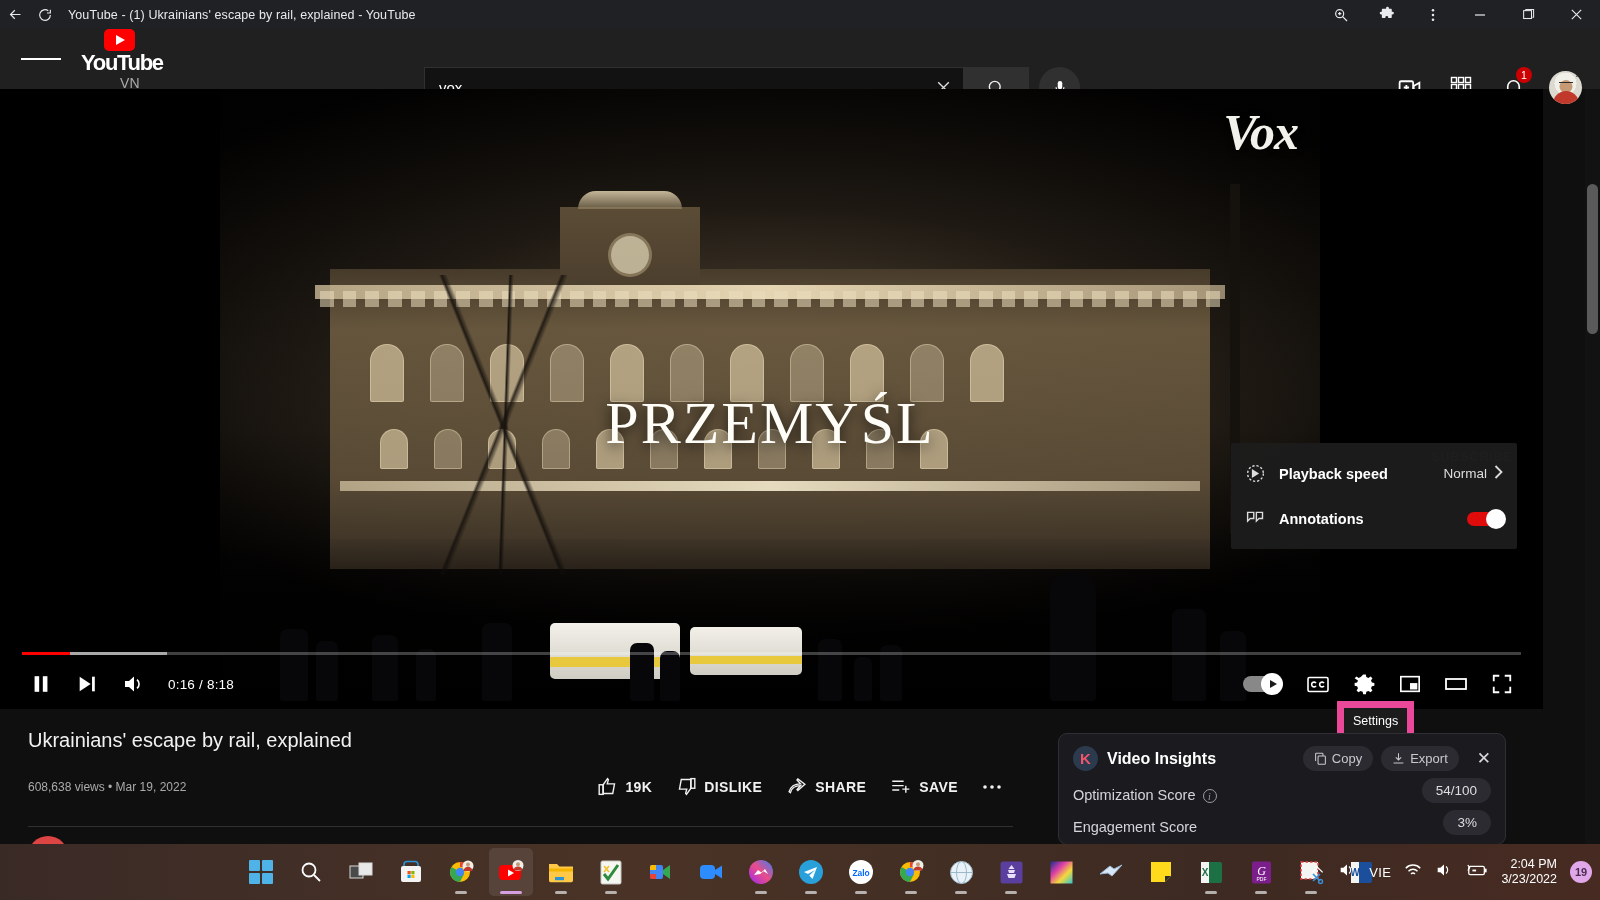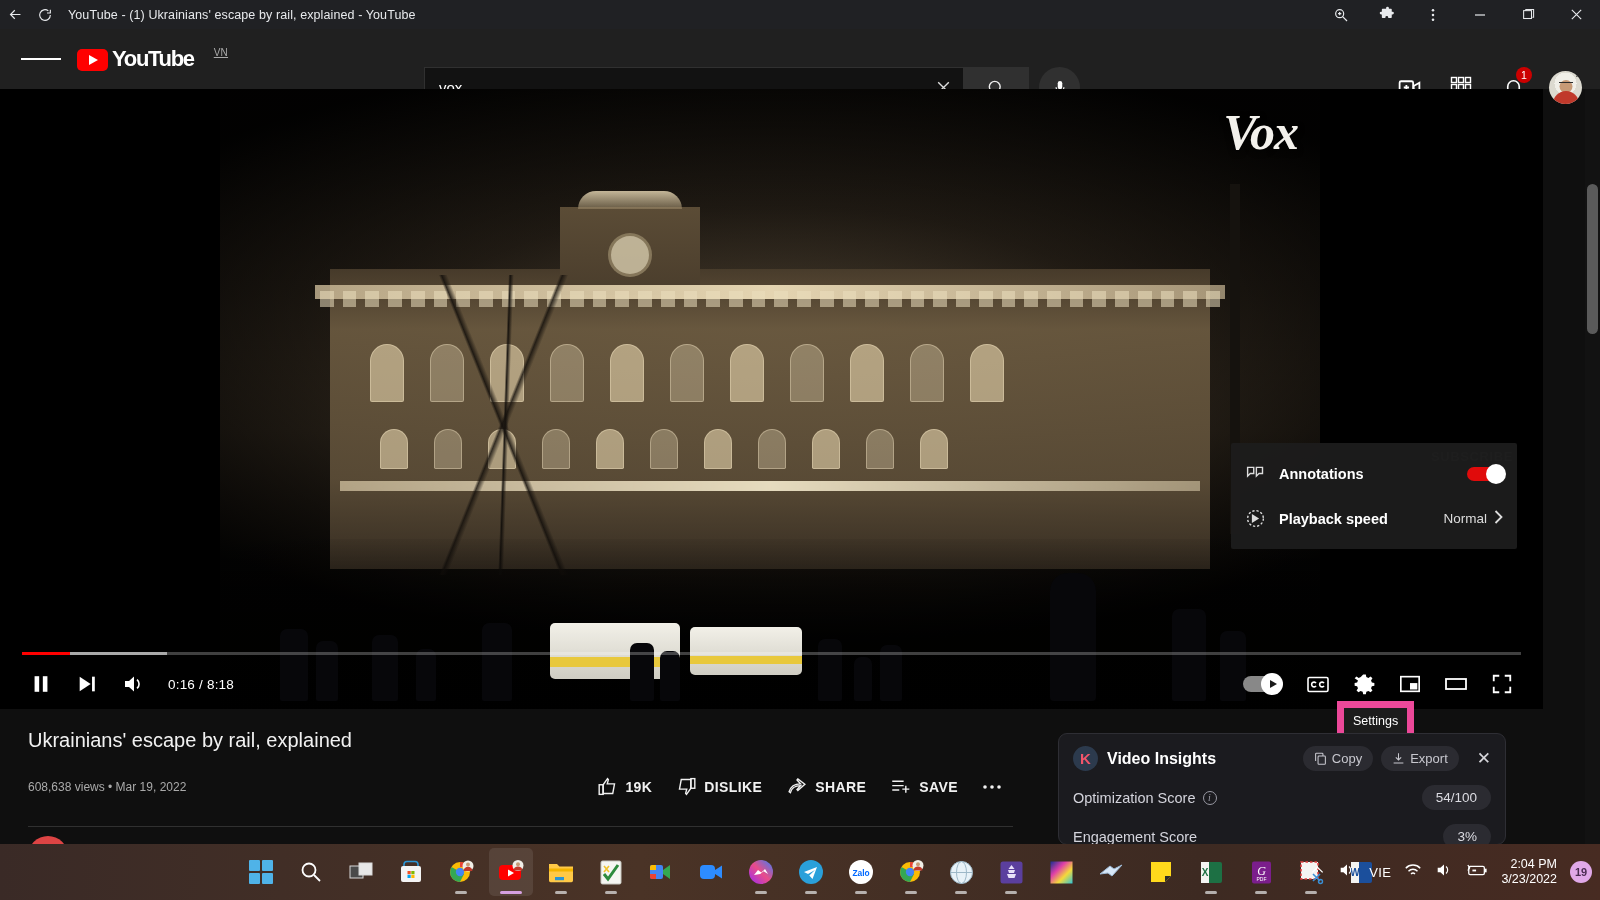--- a/index.html
+++ b/index.html
@@ -31,35 +31,35 @@
   }
   .tb-btn.wide { width: 48px; }
 
   
   .masthead {
     position: absolute; left: 0; top: 29px; width: 1600px; height: 60px;
     background: #202020; display: flex; align-items: center;
   }
   .ham { width: 40px; height: 40px; margin-left: 21px; display: flex; align-items: center; justify-content: center; }
   .ham span { display: block; width: 18px; height: 2px; background: #fff; margin: 2px 0; }
-  .yt-logo { display: flex; align-items: flex-start; margin-left: 16px; }
+  .yt-logo { display: flex; align-items: center; margin-left: 16px; flex-direction: column; }
   .yt-play {
     width: 31px; height: 22px; background: #ff0000; border-radius: 5px;
     display: flex; align-items: center; justify-content: center; margin-top: 2px;
   }
   .yt-play i {
     display: block; width: 0; height: 0; border-left: 9px solid #fff;
     border-top: 5.5px solid transparent; border-bottom: 5.5px solid transparent;
     margin-left: 2px;
   }
   .yt-word {
     color: #fff; font-size: 22px; font-weight: bold; letter-spacing: -1.3px;
     margin-left: 4px; line-height: 24px;
   }
-  .yt-cc { color: #aaa; font-size: 10px; margin-left: 20px; margin-top: 0px; letter-spacing: 0.2px; text-decoration: underline; }
+  .yt-cc { color: #aaa; font-size: 14px; margin-left: 20px; margin-top: 0px; letter-spacing: 0.2px; text-decoration: underline; }
 
   .searchwrap { position: absolute; left: 424px; top: 38px; display: flex; align-items: center; }
   .searchbox {
     width: 540px; height: 41px; background: #121212; border: 1px solid #303030;
     display: flex; align-items: center; padding: 0 0 0 14px;
   }
   .searchbox input {
     flex: 1; background: transparent; border: none; outline: none;
     color: #fff; font-size: 15px; font-family: "Liberation Sans", sans-serif;
   }
@@ -260,21 +260,21 @@
     color: #f2556b; font-size: 15px; font-weight: bold;
     display: flex; align-items: center; justify-content: center;
   }
   .ins-title { color: #fff; font-size: 16px; font-weight: bold; margin-left: 9px; }
   .ins-btns { margin-left: auto; display: flex; align-items: center; gap: 8px; }
   .pill {
     display: flex; align-items: center; gap: 5px; background: #2b2b31; color: #c8c8cf;
     font-size: 13px; border-radius: 13px; padding: 5px 11px;
   }
   .ins-x { color: #d5d5da; margin-left: 10px; font-size: 17px; line-height: 1; }
-  .ins-row { display: flex; align-items: center; margin-top: 14px; }
+  .ins-row { display: flex; align-items: flex-end; margin-top: 7px; }
   .ins-label { color: #d4d4dc; font-size: 14.5px; }
   .ins-i {
     width: 14px; height: 14px; border-radius: 50%; border: 1px solid #9a9aa4; color: #9a9aa4;
     font-size: 10px; display: inline-flex; align-items: center; justify-content: center;
     margin-left: 7px; font-style: italic; font-family: "Liberation Serif", serif;
   }
   .ins-badge {
     margin-left: auto; background: #2b2b31; color: #dcdce2; font-size: 13.5px;
     border-radius: 13px; padding: 5px 14px;
   }
@@ -511,20 +511,21 @@
           <div class="win sm"></div>
           <div class="win sm lit"></div>
           <div class="win sm"></div>
         <div class="win sm lit"></div>
           <div class="win sm"></div>
           <div class="win sm lit"></div>
       </div>
       <div class="roofline"></div>
       <div class="tree"></div>
       <div class="pole"></div>
+      <div class="city-title">PRZEMYŚL</div>
       <div class="vox-mark">Vox</div>
     </div>
 
     <div class="crowd">
       <div class="van" style="left:330px; bottom:30px; width:130px; height:56px;">
           <div class="stripe"></div>
         </div>
       <div class="van" style="left:470px; bottom:34px; width:112px; height:48px;">
           <div class="stripe"></div>
         </div>
@@ -541,46 +542,46 @@
       <div class="person" style="left:830px; width:46px; height:128px; border-radius:18px 18px 4px 4px;"></div>
       <div class="person" style="left:952px; width:34px; height:92px;"></div>
       <div class="person" style="left:1000px; width:26px; height:70px;"></div>
     </div>
 
     <div class="subscribe-ghost">SUBSCRIBE</div>
 
     <div class="settings-menu">
       <div class="sm-row">
         <div class="sm-ico">
-          <svg width="21" height="17" viewBox="0 0 24 18" fill="none" stroke="#ddd" stroke-width="1.6">
-            <path d="M3 2h7v7H6l-3 3V2z"></path>
-              <path d="M13 2h7v7h-4l-3 3V2z"></path>
-            </svg>
-        </div>
-        <div class="sm-label">Annotations</div>
-        <div class="toggle">
-            <div class="knob"></div>
-          </div>
-      </div>
-      <div class="sm-row">
-        <div class="sm-ico">
           <svg width="21" height="21" viewBox="0 0 24 24" fill="none" stroke="#ddd" stroke-width="1.6" stroke-dasharray="2.6 2.2">
             <circle cx="12" cy="12" r="9"></circle>
             </svg>
           <svg width="9" height="9" viewBox="0 0 10 10" fill="#ddd" style="margin-left:-15px">
               <path d="M1 0l8 5-8 5z"></path>
             </svg>
         </div>
         <div class="sm-label">Playback speed</div>
         <div class="sm-val">Normal</div>
         <div class="sm-arrow">
           <svg width="9" height="14" viewBox="0 0 9 14" fill="none" stroke="#ddd" stroke-width="1.8">
               <path d="M1.5 1l6 6-6 6"></path>
             </svg>
         </div>
+      </div>
+      <div class="sm-row">
+        <div class="sm-ico">
+          <svg width="21" height="17" viewBox="0 0 24 18" fill="none" stroke="#ddd" stroke-width="1.6">
+            <path d="M3 2h7v7H6l-3 3V2z"></path>
+              <path d="M13 2h7v7h-4l-3 3V2z"></path>
+            </svg>
+        </div>
+        <div class="sm-label">Annotations</div>
+        <div class="toggle">
+            <div class="knob"></div>
+          </div>
       </div>
     </div>
 
     <div class="progresswrap">
       <div class="pg-bg"></div>
       <div class="pg-buf" style="width: 145.403px;"></div>
       <div class="pg-play" style="width: 47.968px;"></div>
     </div>
 
     <div class="controls">

